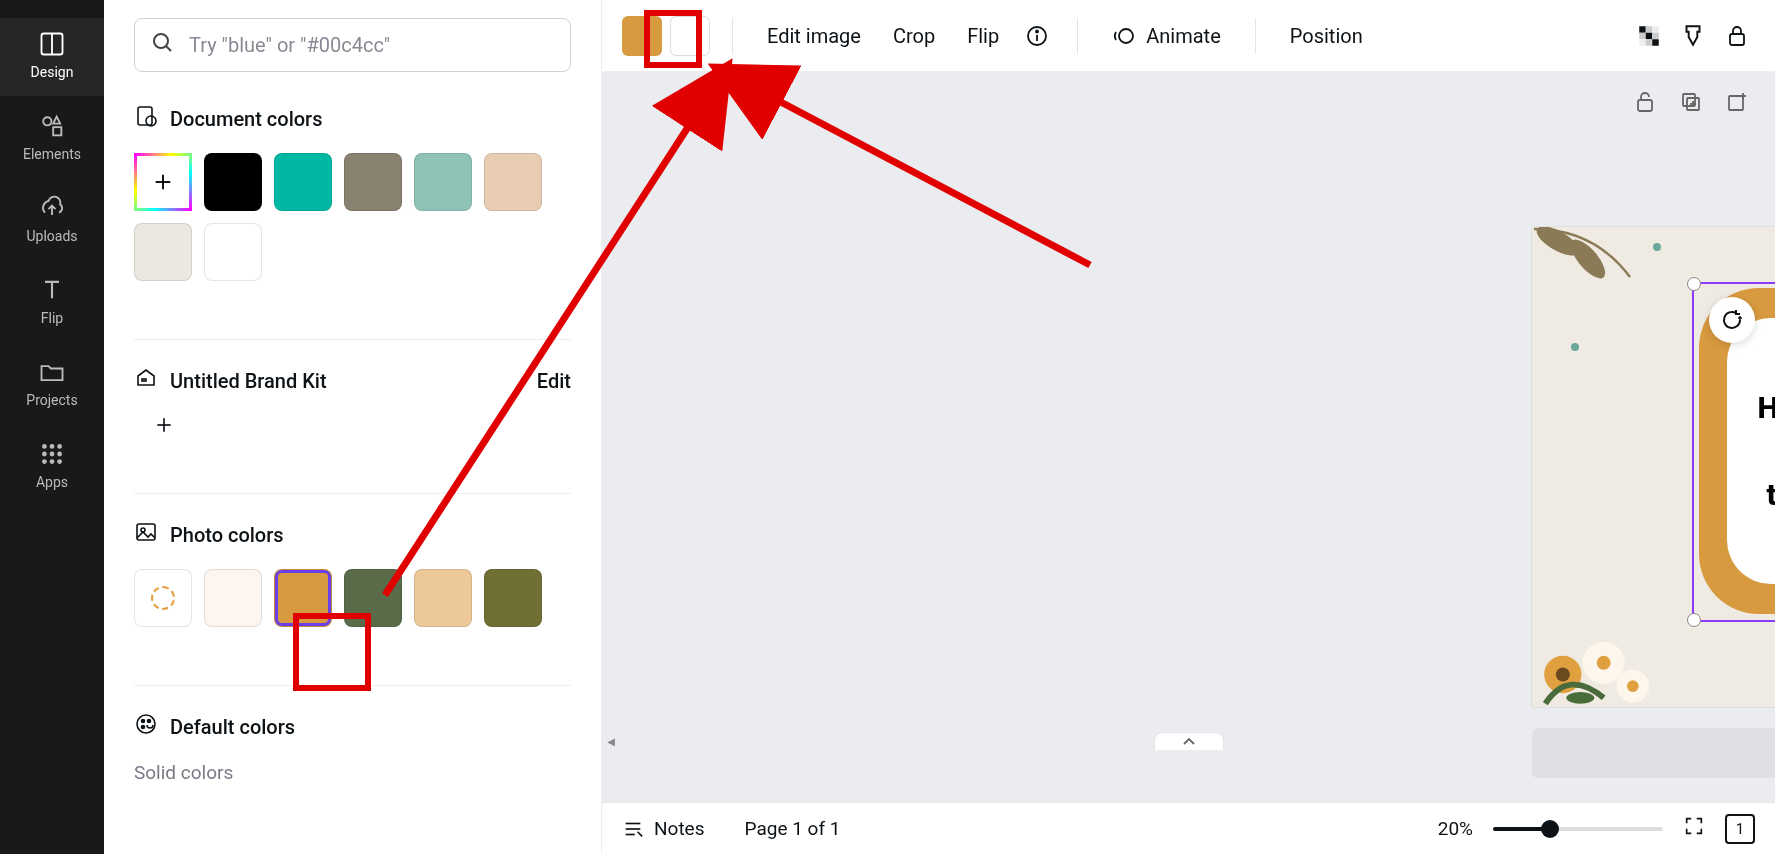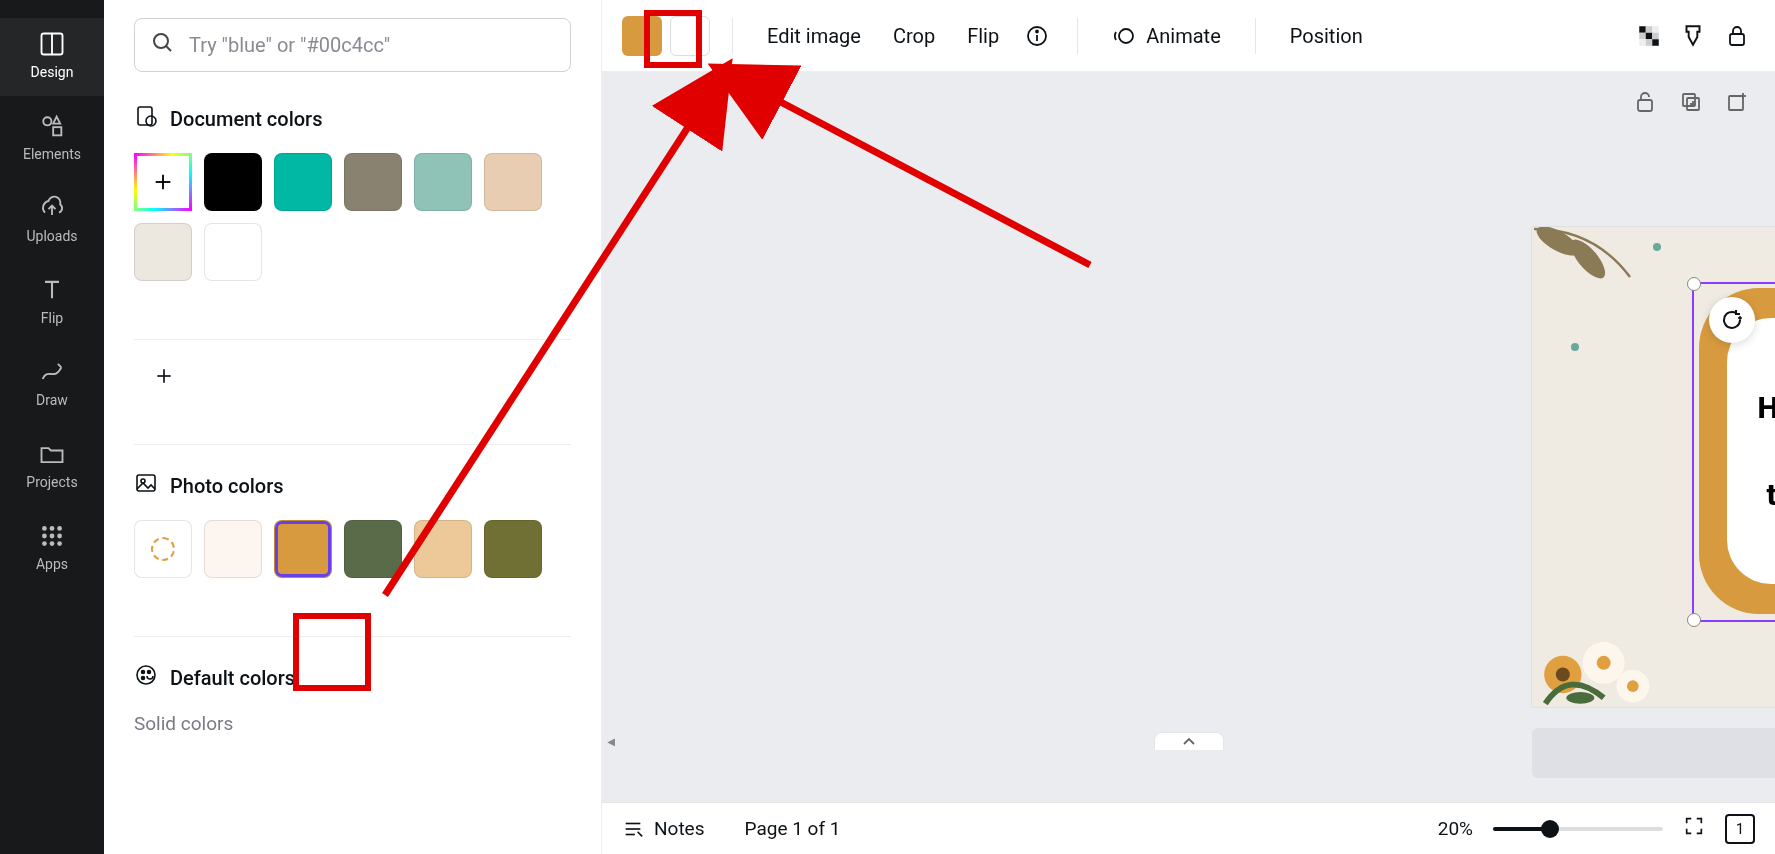--- a/index.html
+++ b/index.html
@@ -111,29 +111,20 @@
       </span>
       <span>Uploads</span>
     </div>
     <div class="rail-item">
       <span class="rail-icon">
         <svg width="28" height="28" viewBox="0 0 24 24" fill="none" stroke="#bbb" stroke-width="1.8">
             <path d="M6 5 L18 5 M12 5 L12 19"></path>
           </svg>
       </span>
       <span>Flip</span>
-    </div>
-    <div class="rail-item">
-      <span class="rail-icon">
-        <svg width="28" height="28" viewBox="0 0 24 24" fill="none" stroke="#bbb" stroke-width="1.6">
-            <path d="M4 18 C 8 8, 14 20, 20 8"></path>
-            <path d="M17 5 L20 8"></path>
-          </svg>
-      </span>
-      <span>Draw</span>
     </div>
     <div class="rail-item">
       <span class="rail-icon">
         <svg width="28" height="28" viewBox="0 0 24 24" fill="none" stroke="#bbb" stroke-width="1.6">
             <path d="M3 7 L9 7 L11 9 L21 9 L21 19 L3 19 Z"></path>
           </svg>
       </span>
       <span>Projects</span>
     </div>
     <div class="rail-item">
@@ -186,20 +177,31 @@
         <div class="swatch" style="background:#00b8a3"></div>
         <div class="swatch" style="background:#8a8270"></div>
         <div class="swatch" style="background:#8fc3b8"></div>
         <div class="swatch" style="background:#e8cdb3"></div>
         <div class="swatch" style="background:#ece7df"></div>
         <div class="swatch" style="background:#ffffff"></div>
       </div>
     </div>
 
     <div class="section">
+      <div class="section-head">
+        <span>
+          <svg width="24" height="24" viewBox="0 0 24 24" fill="none" stroke="#0d1216" stroke-width="1.6">
+              <path d="M4 10 L12 4 L20 10 L20 19 L4 19 Z"></path>
+              <rect x="8" y="13" width="4" height="2"></rect>
+            </svg>
+        </span>
+        <span>Untitled Brand Kit</span>
+        <span class="spacer"></span>
+        <span class="edit">Edit</span>
+      </div>
       <div class="add-brand">
         <svg width="20" height="20" viewBox="0 0 24 24" stroke="#0d1216" stroke-width="2">
             <line x1="12" y1="4" x2="12" y2="20"></line>
             <line x1="4" y1="12" x2="20" y2="12"></line>
           </svg>
       </div>
     </div>
 
     <div class="section">
       <div class="section-head">

